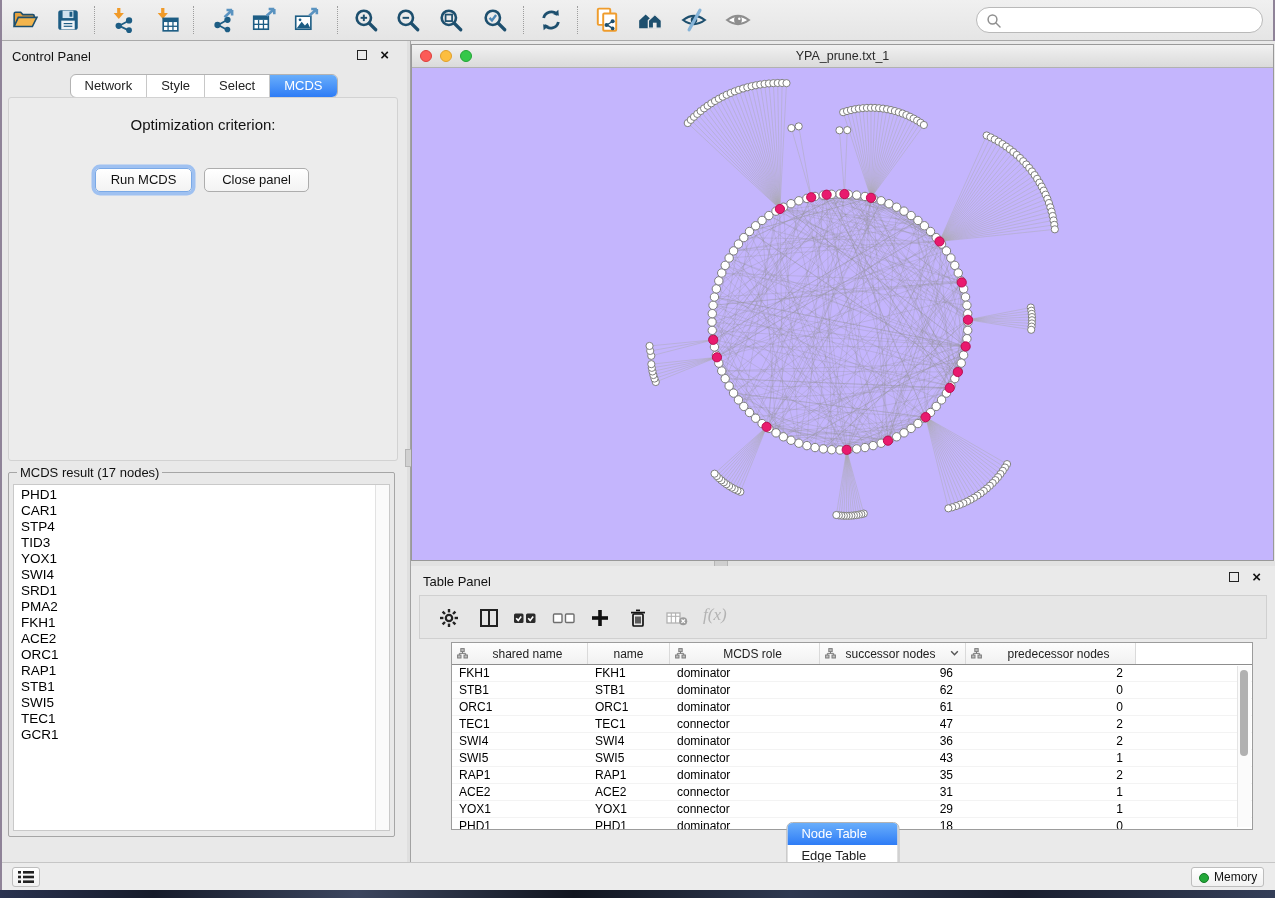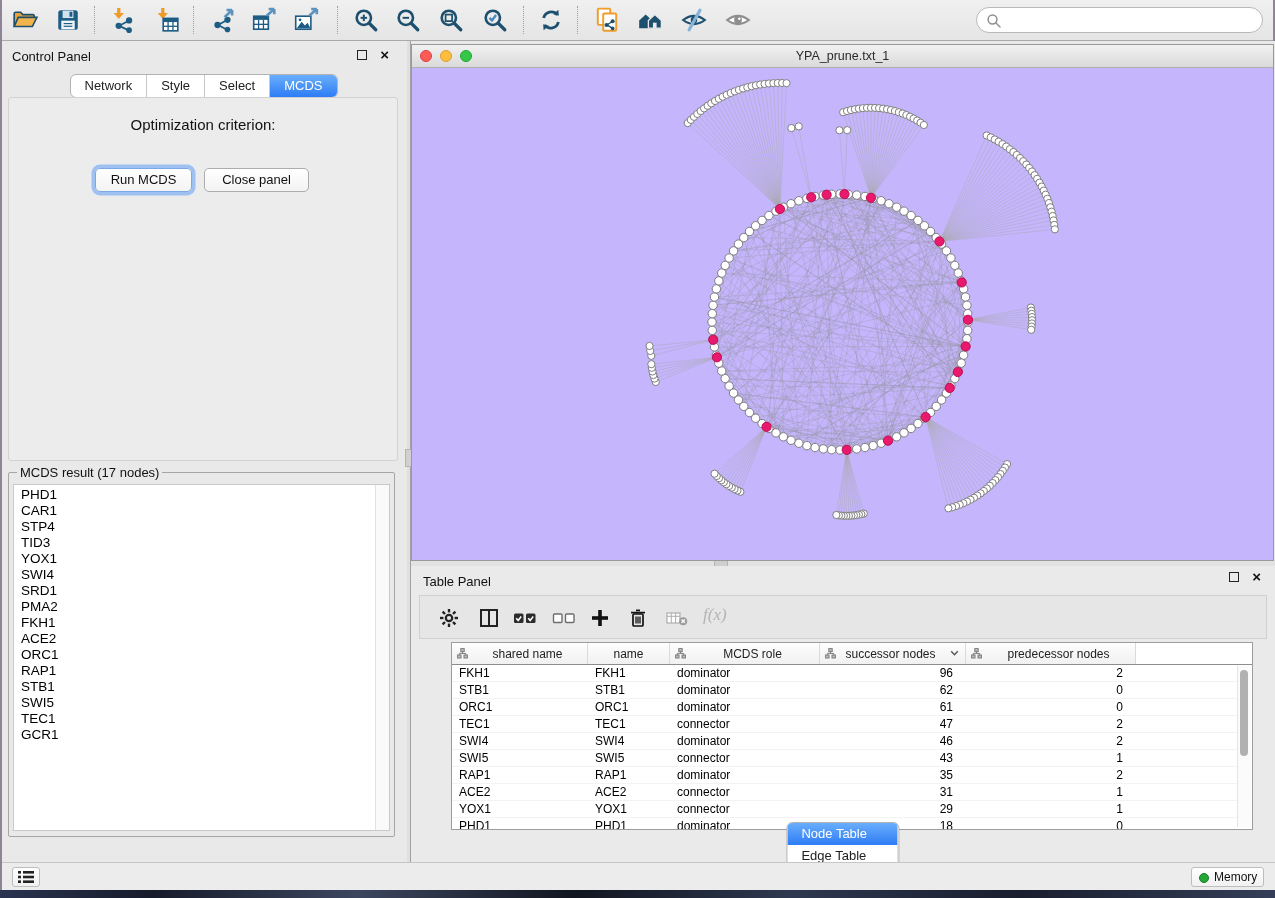--- a/index.html
+++ b/index.html
@@ -1195,21 +1195,21 @@
             <div class="td">TEC1</div>
             <div class="td">connector</div>
             <div class="td num">47</div>
             <div class="td num">2</div>
             <div class="td"></div>
           </div>
           <div class="tgrid trow">
             <div class="td">SWI4</div>
             <div class="td">SWI4</div>
             <div class="td">dominator</div>
-            <div class="td num">46</div>
+            <div class="td num">36</div>
             <div class="td num">2</div>
             <div class="td"></div>
           </div>
           <div class="tgrid trow">
             <div class="td">SWI5</div>
             <div class="td">SWI5</div>
             <div class="td">connector</div>
             <div class="td num">43</div>
             <div class="td num">1</div>
             <div class="td"></div>

